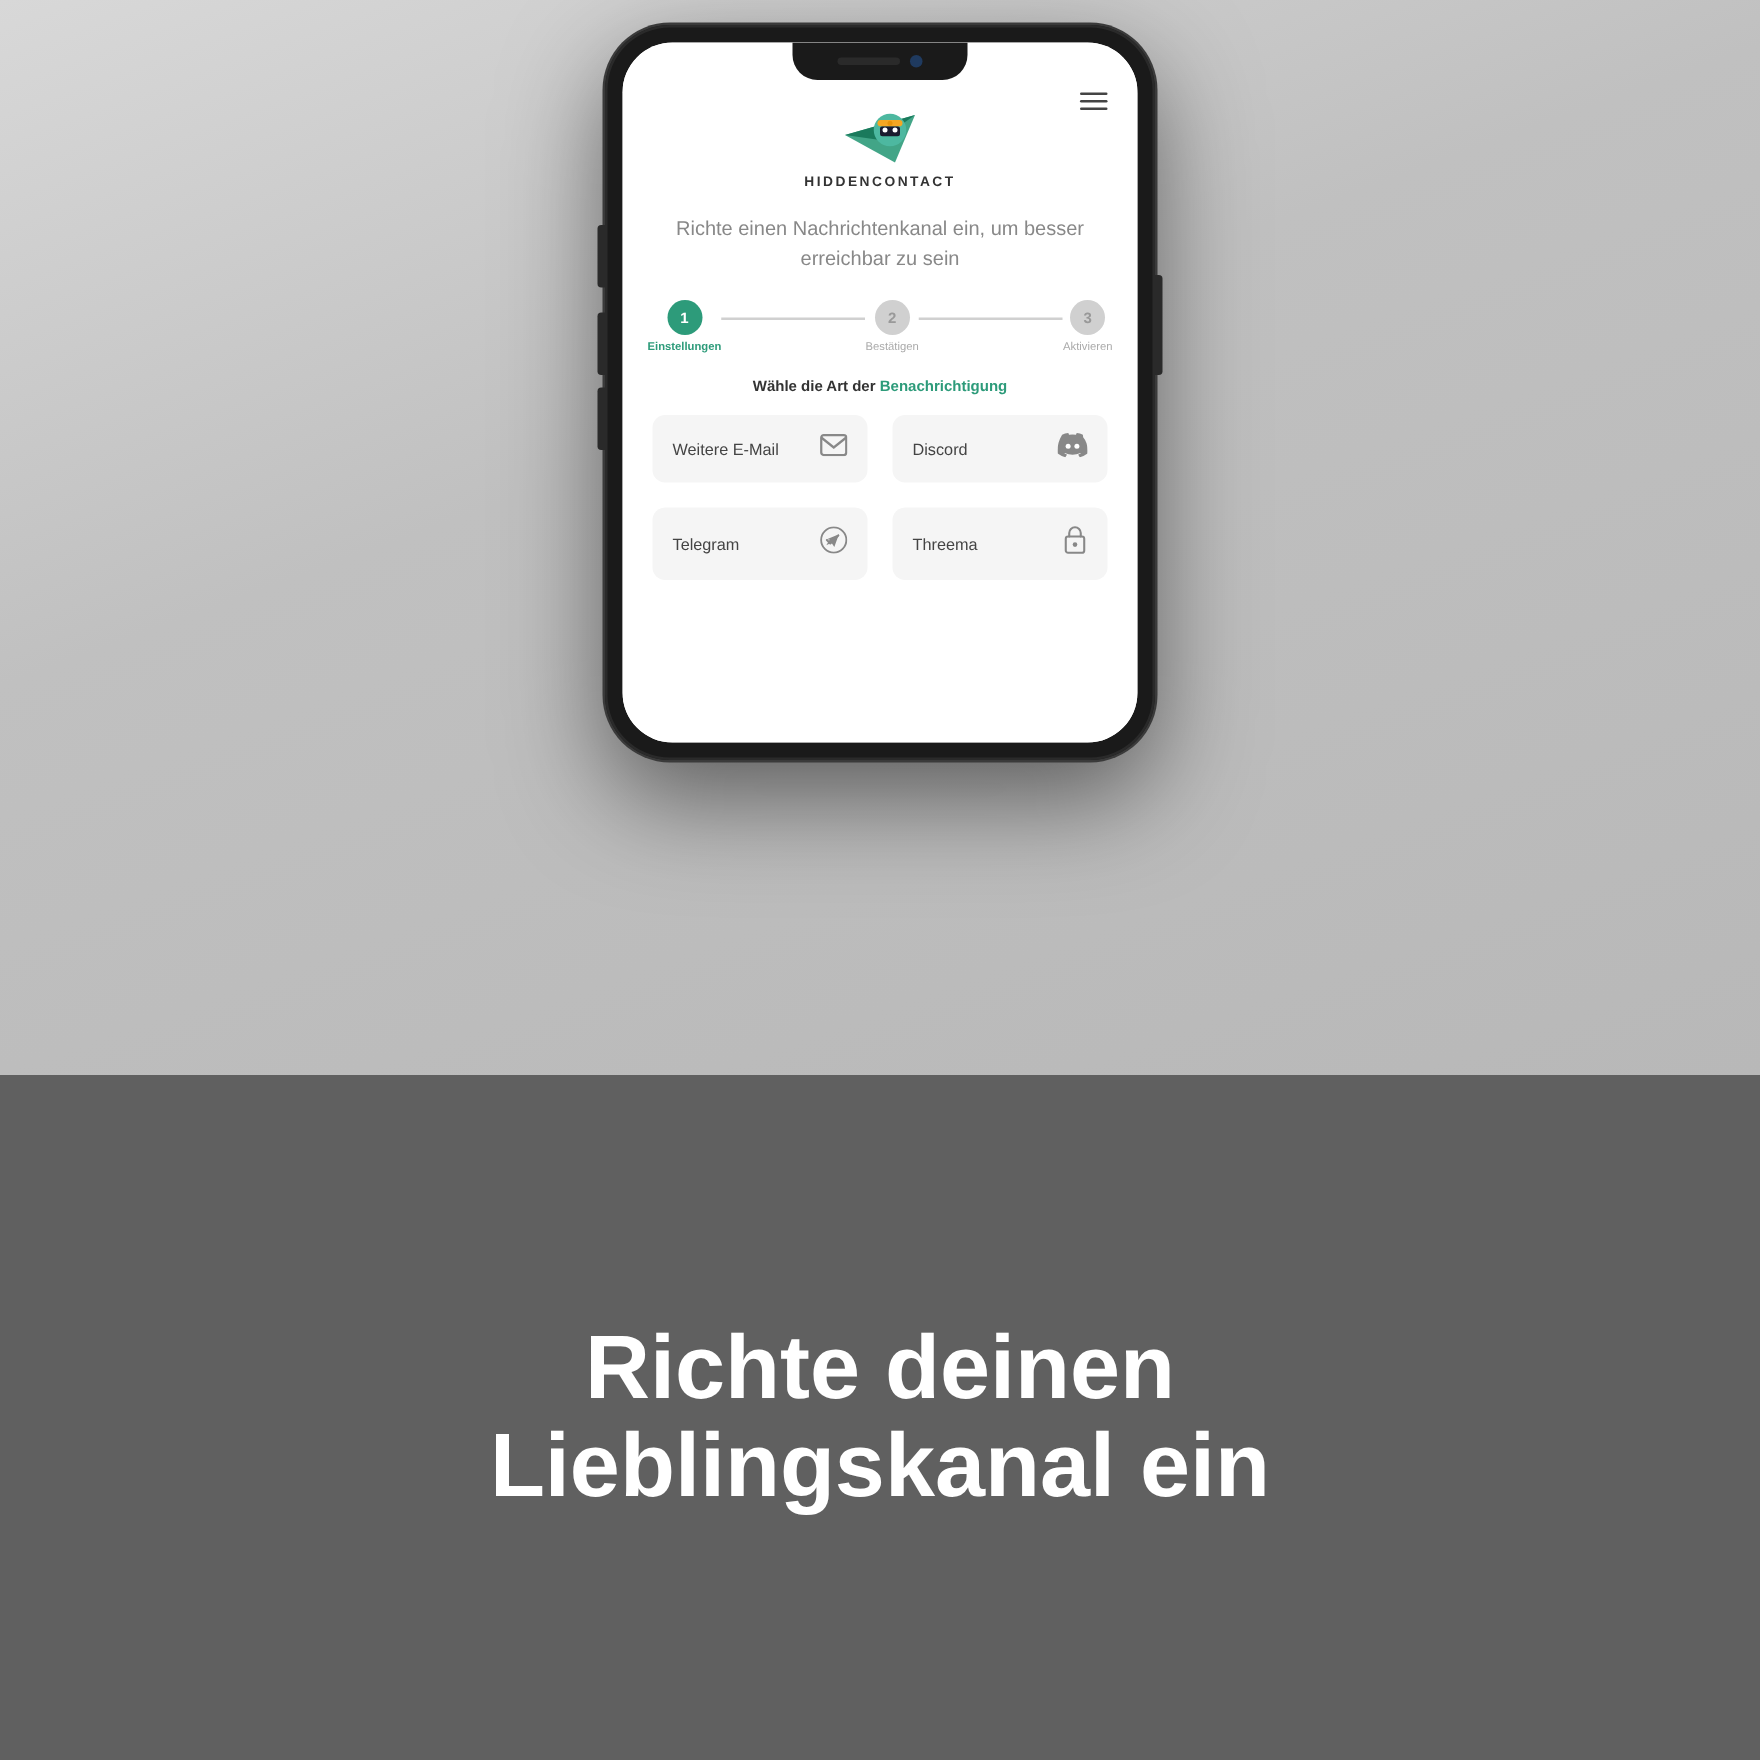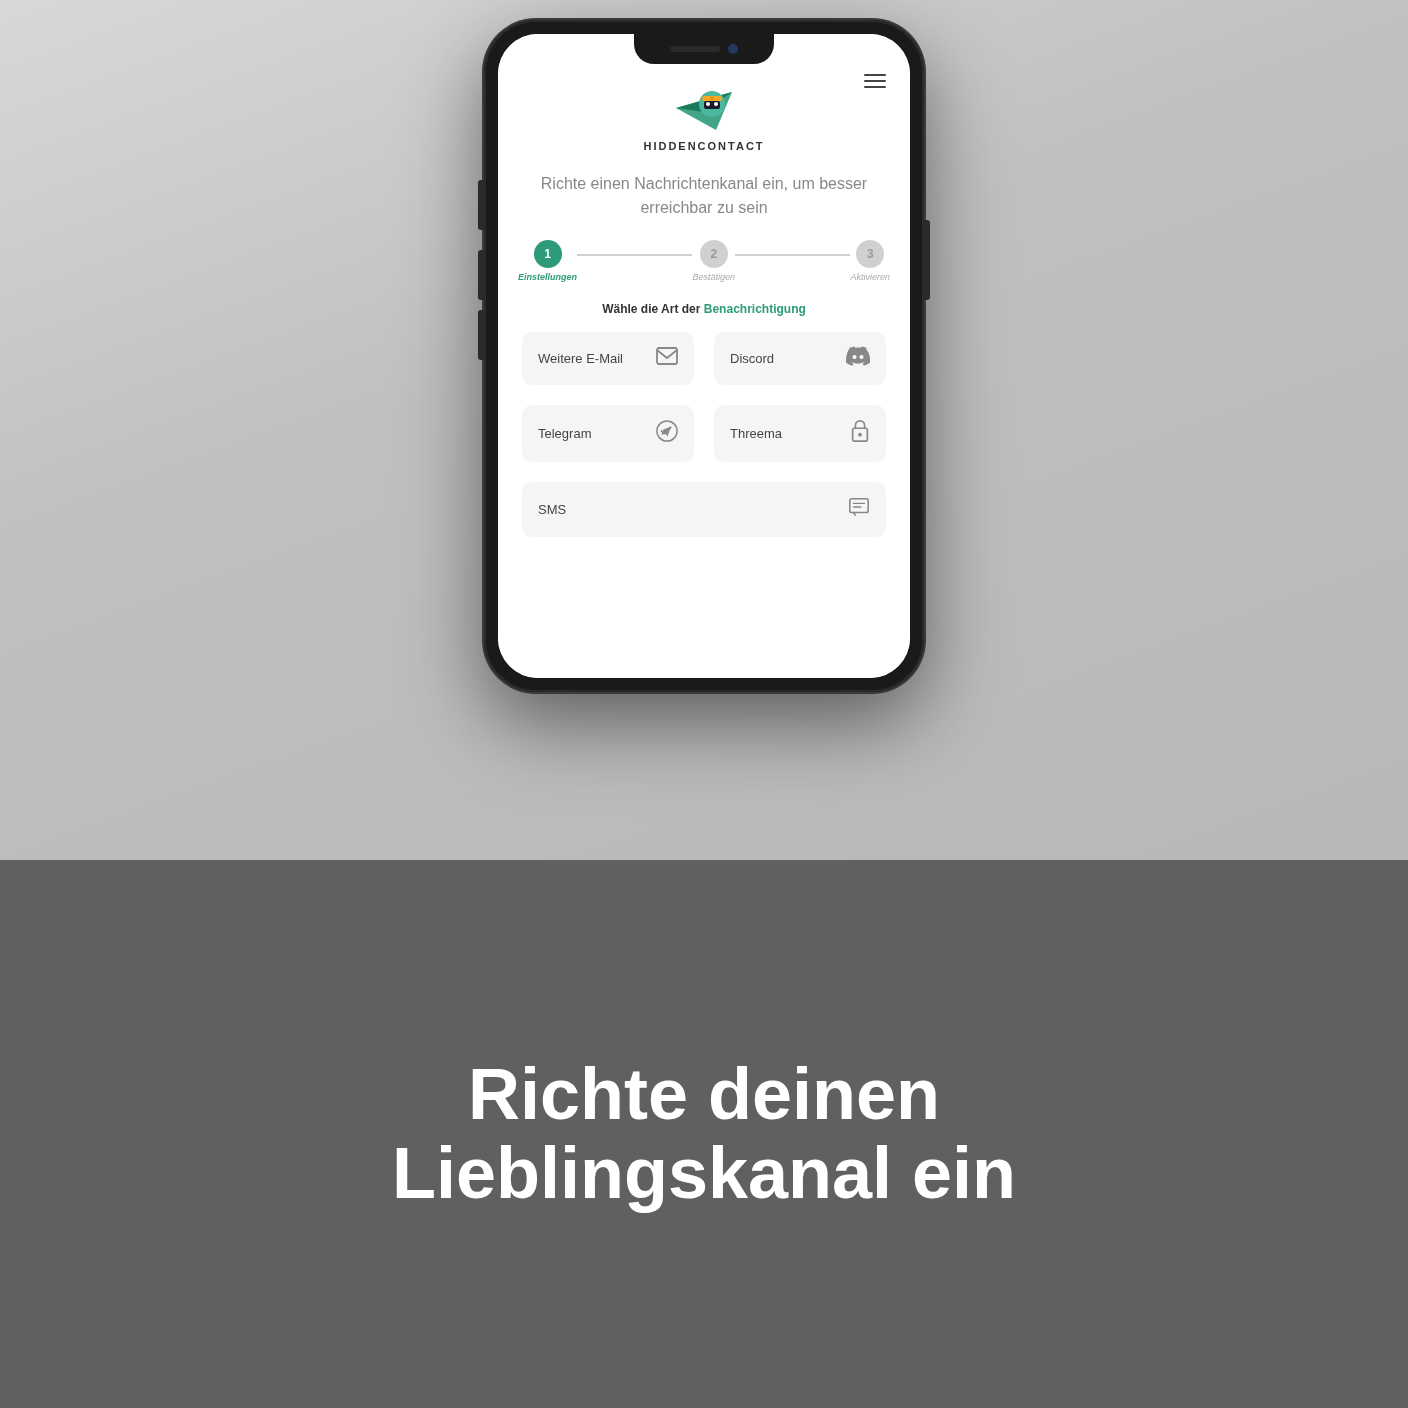--- a/index.html
+++ b/index.html
@@ -41,21 +41,21 @@
 
     
     .phone-wrapper {
       position: relative;
       width: 440px;
       height: 820px;
     }
 
     .phone-outer {
       width: 440px;
-      height: 672px;
+      height: 588px;
       background: #1a1a1a;
       border-radius: 52px;
       position: relative;
       box-shadow:
         0 0 0 2px #3a3a3a,
         0 30px 80px rgba(0,0,0,0.5),
         inset 0 0 0 2px #2a2a2a;
     }
 
     
@@ -230,21 +230,20 @@
     }
 
     .step-circle.inactive {
       background: #d0d0d0;
       color: #999;
     }
 
     .step-label {
       font-size: 9px;
       text-align: center;
-      font-style: italic;
     }
     .step-label.active { color: #2d9b7a; font-weight: 600; }
     .step-label.inactive { color: #aaa; }
 
     .step-line {
       flex: 1;
       height: 2px;
       background: #d0d0d0;
       margin-top: 14px;
       min-width: 50px;
@@ -399,31 +398,20 @@
               <span class="channel-label">Threema</span>
               <span class="channel-icon">
                 <svg width="20" height="24" viewBox="0 0 20 26" fill="none" xmlns="http://www.w3.org/2000/svg">
                   <rect x="2" y="10" width="16" height="14" rx="2" stroke="#888" stroke-width="1.8" fill="none"></rect>
                   <path d="M5 10V7a5 5 0 0110 0v3" stroke="#888" stroke-width="1.8" fill="none" stroke-linecap="round"></path>
                   <circle cx="10" cy="17" r="2" fill="#888"></circle>
                 </svg>
               </span>
             </div>
 
-            <div class="channel-item full-width">
-              <span class="channel-label">SMS</span>
-              <span class="channel-icon">
-                <svg width="22" height="22" viewBox="0 0 24 24" fill="none" xmlns="http://www.w3.org/2000/svg">
-                  <rect x="2" y="3" width="20" height="15" rx="2" stroke="#888" stroke-width="1.7" fill="none"></rect>
-                  <line x1="6" y1="8" x2="18" y2="8" stroke="#888" stroke-width="1.5" stroke-linecap="round"></line>
-                  <line x1="6" y1="12" x2="14" y2="12" stroke="#888" stroke-width="1.5" stroke-linecap="round"></line>
-                  <path d="M6 18l2 3" stroke="#888" stroke-width="1.5" stroke-linecap="round"></path>
-                </svg>
-              </span>
-            </div>
           </div>
 
         </div>
       </div>
     </div>
   </div>
 </div>
 
 <div class="bottom-section">
   <div class="bottom-text">

